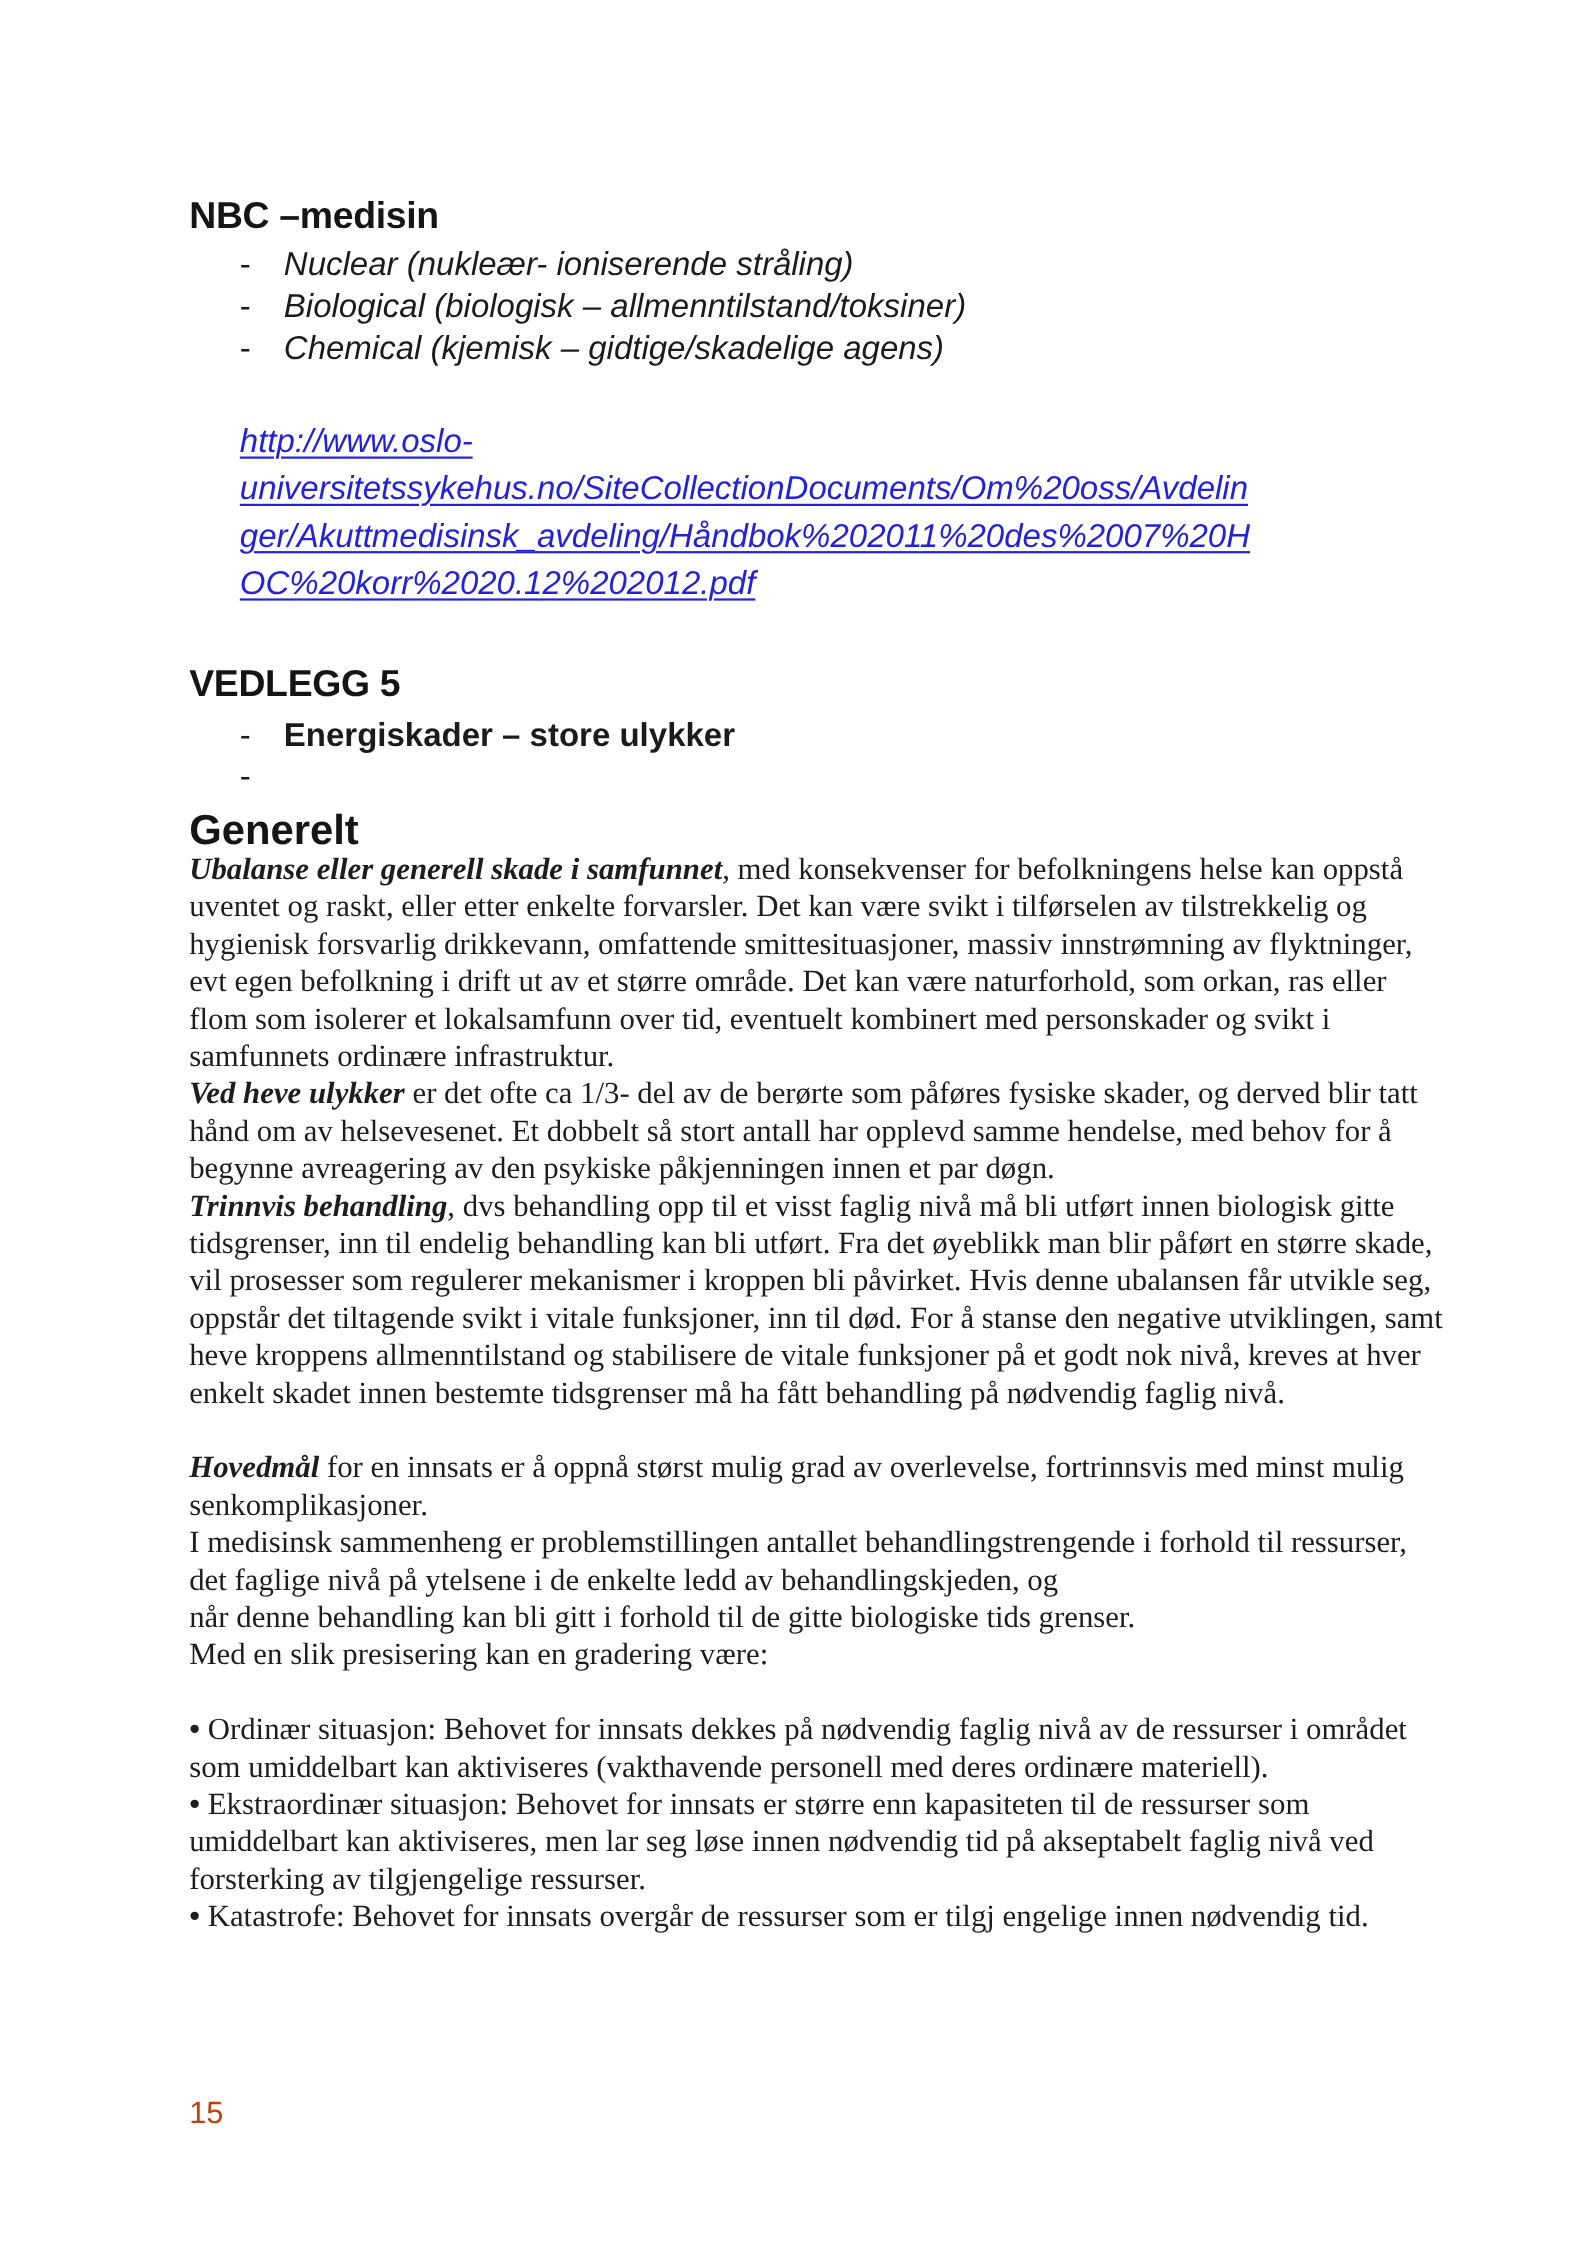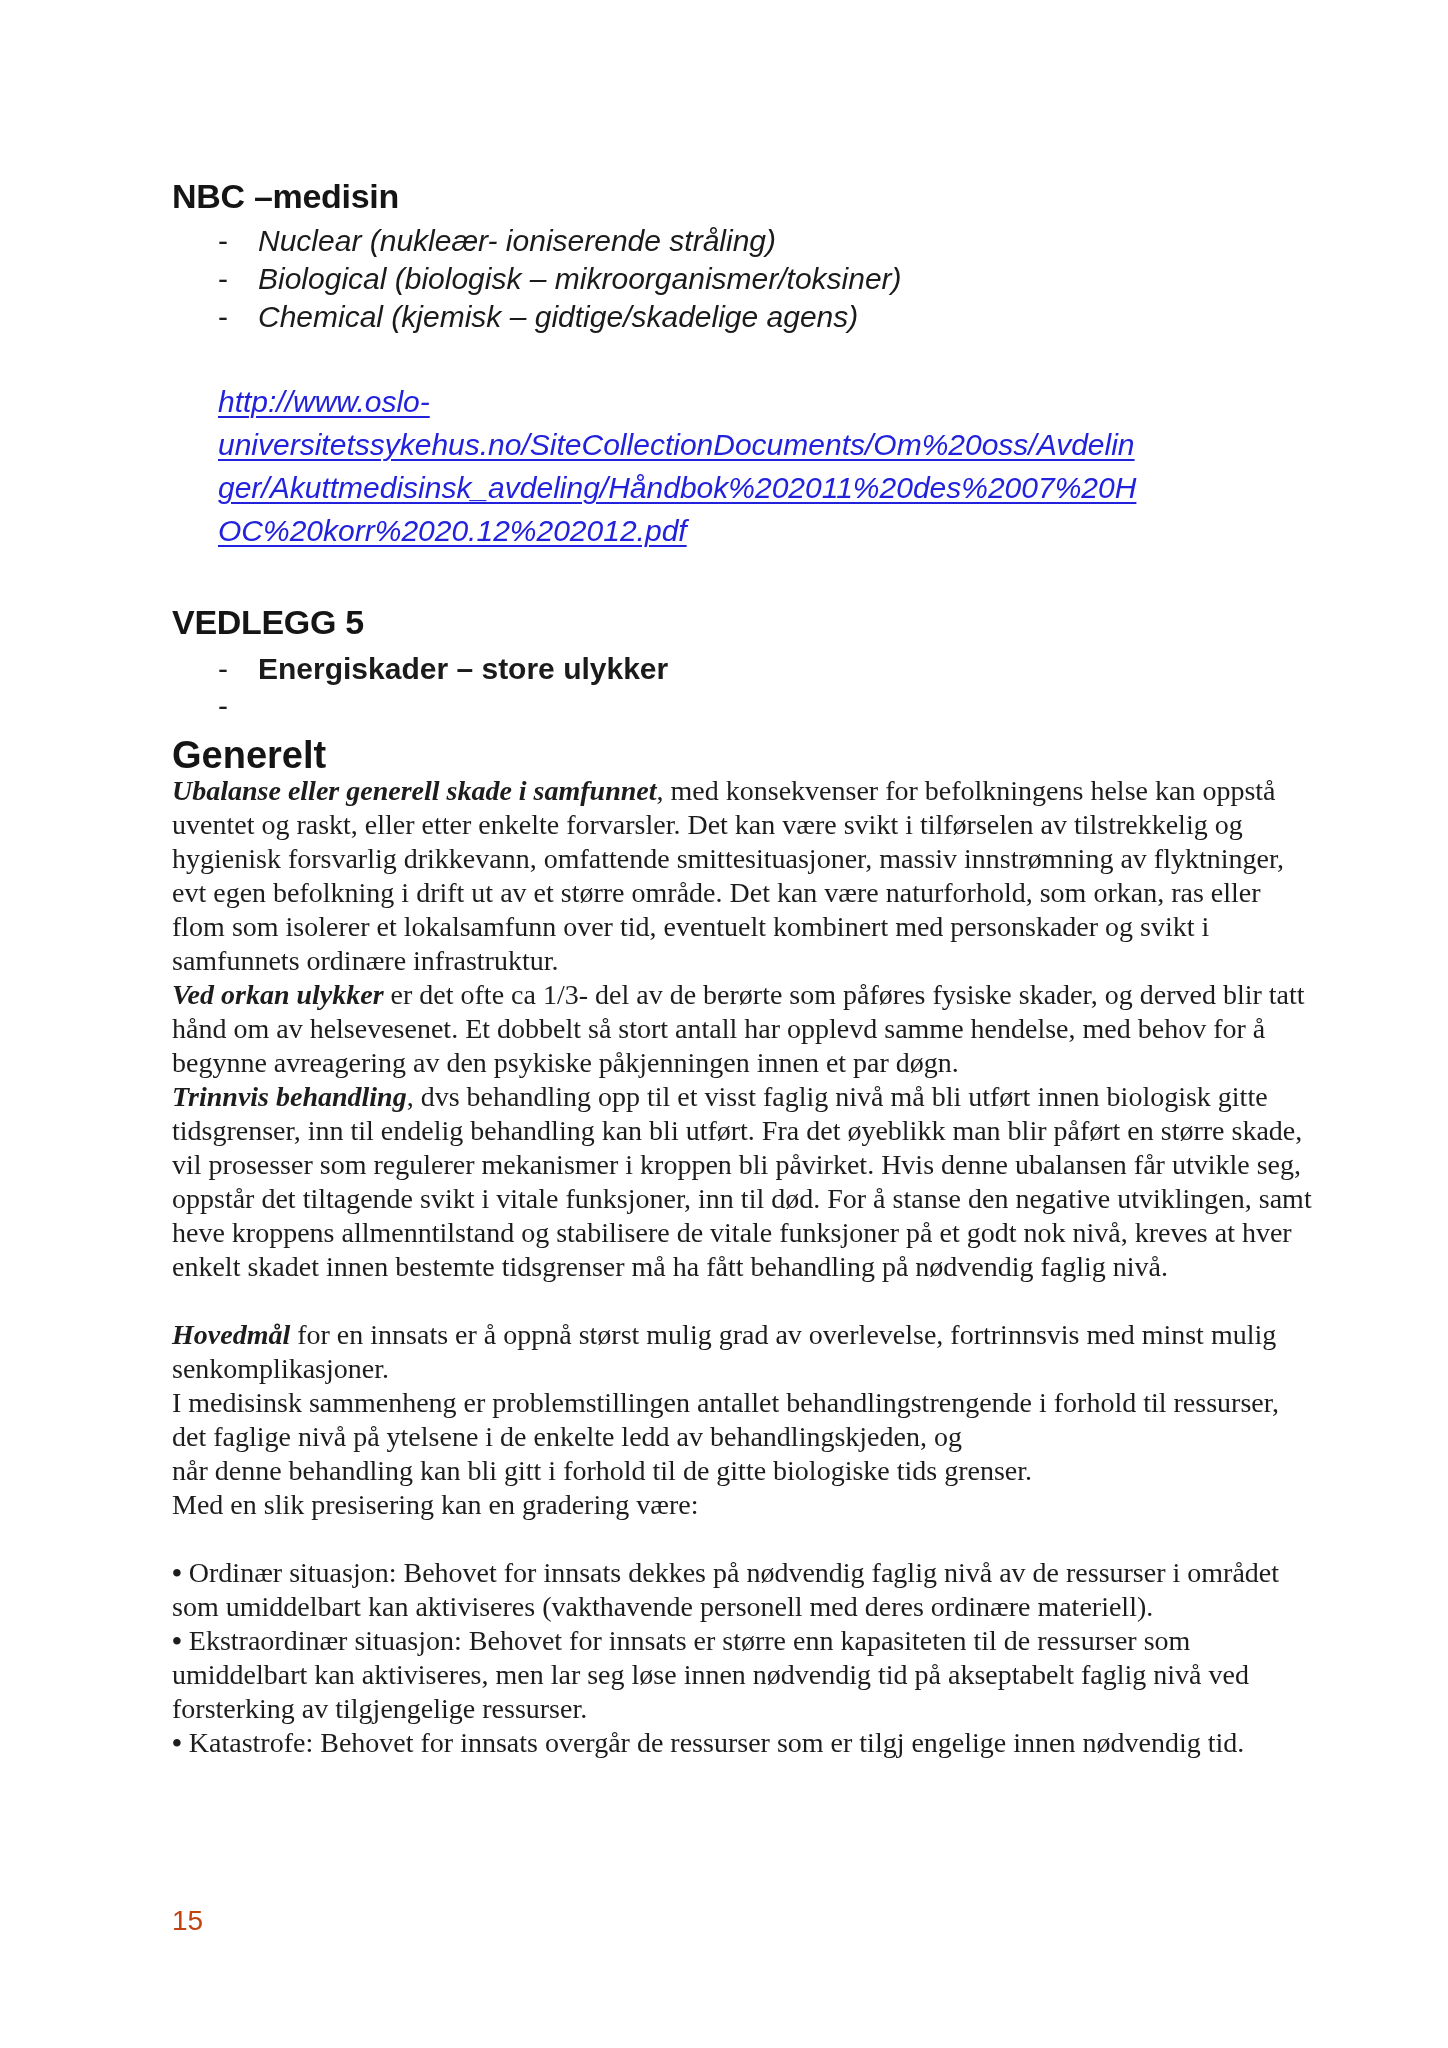--- a/index.html
+++ b/index.html
@@ -73,21 +73,21 @@
 
   <h1 class="h-main">NBC –medisin</h1>
 
   <div class="sans-list">
     <div class="sans-item">
       <span class="dash">-</span>
       <span>Nuclear (nukleær- ioniserende stråling)</span>
     </div>
     <div class="sans-item">
       <span class="dash">-</span>
-      <span>Biological (biologisk – mikroorganismer/toksiner)</span>
+      <span>Biological (biologisk – allmenntilstand/toksiner)</span>
     </div>
     <div class="sans-item">
       <span class="dash">-</span>
       <span>Chemical (kjemisk – gidtige/skadelige agens)</span>
     </div>
   </div>
 
   <div class="ref-block">
     <a class="ref-link" href="#">
       <span>http://www.oslo-</span>
@@ -102,21 +102,21 @@
   <div class="sans-item bold-item" style="margin-top:8px;">
     <span class="dash">-</span>
     <span>Energiskader – store ulykker</span>
   </div>
   <div class="empty-bullet">-</div>
 
   <h2 class="h-sub">Generelt</h2>
 
   <div class="body-block">
     <p><span class="lead">Ubalanse eller generell skade i samfunnet</span><span>, med konsekvenser for befolkningens helse kan oppstå uventet og raskt, eller etter enkelte forvarsler. Det kan være svikt i tilførselen av tilstrekkelig og hygienisk forsvarlig drikkevann, omfattende smittesituasjoner, massiv innstrømning av flyktninger, evt egen befolkning i drift ut av et større område. Det kan være naturforhold, som orkan, ras eller flom som isolerer et lokalsamfunn over tid, eventuelt kombinert med personskader og svikt i samfunnets ordinære infrastruktur.</span></p>
-    <p><span class="lead">Ved orkan ulykker</span><span> er det ofte ca 1/3- del av de berørte som påføres fysiske skader, og derved blir tatt hånd om av helsevesenet. Et dobbelt så stort antall har opplevd samme hendelse, med behov for å begynne avreagering av den psykiske påkjenningen innen et par døgn.</span></p>
+    <p><span class="lead">Ved heve ulykker</span><span> er det ofte ca 1/3- del av de berørte som påføres fysiske skader, og derved blir tatt hånd om av helsevesenet. Et dobbelt så stort antall har opplevd samme hendelse, med behov for å begynne avreagering av den psykiske påkjenningen innen et par døgn.</span></p>
     <p><span class="lead">Trinnvis behandling</span><span>, dvs behandling opp til et visst faglig nivå må bli utført innen biologisk gitte tidsgrenser, inn til endelig behandling kan bli utført. Fra det øyeblikk man blir påført en større skade, vil prosesser som regulerer mekanismer i kroppen bli påvirket. Hvis denne ubalansen får utvikle seg, oppstår det tiltagende svikt i vitale funksjoner, inn til død. For å stanse den negative utviklingen, samt heve kroppens allmenntilstand og stabilisere de vitale funksjoner på et godt nok nivå, kreves at hver enkelt skadet innen bestemte tidsgrenser må ha fått behandling på nødvendig faglig nivå.</span></p>
 
     <div class="gap"></div>
 
     <p><span class="lead">Hovedmål</span><span> for en innsats er å oppnå størst mulig grad av overlevelse, fortrinnsvis med minst mulig senkomplikasjoner.</span></p>
     <p>I medisinsk sammenheng er problemstillingen antallet behandlingstrengende i forhold til ressurser, det faglige nivå på ytelsene i de enkelte ledd av behandlingskjeden, og</p>
     <p>når denne behandling kan bli gitt i forhold til de gitte biologiske tids grenser.</p>
     <p>Med en slik presisering kan en gradering være:</p>
 
     <div class="gap"></div>

